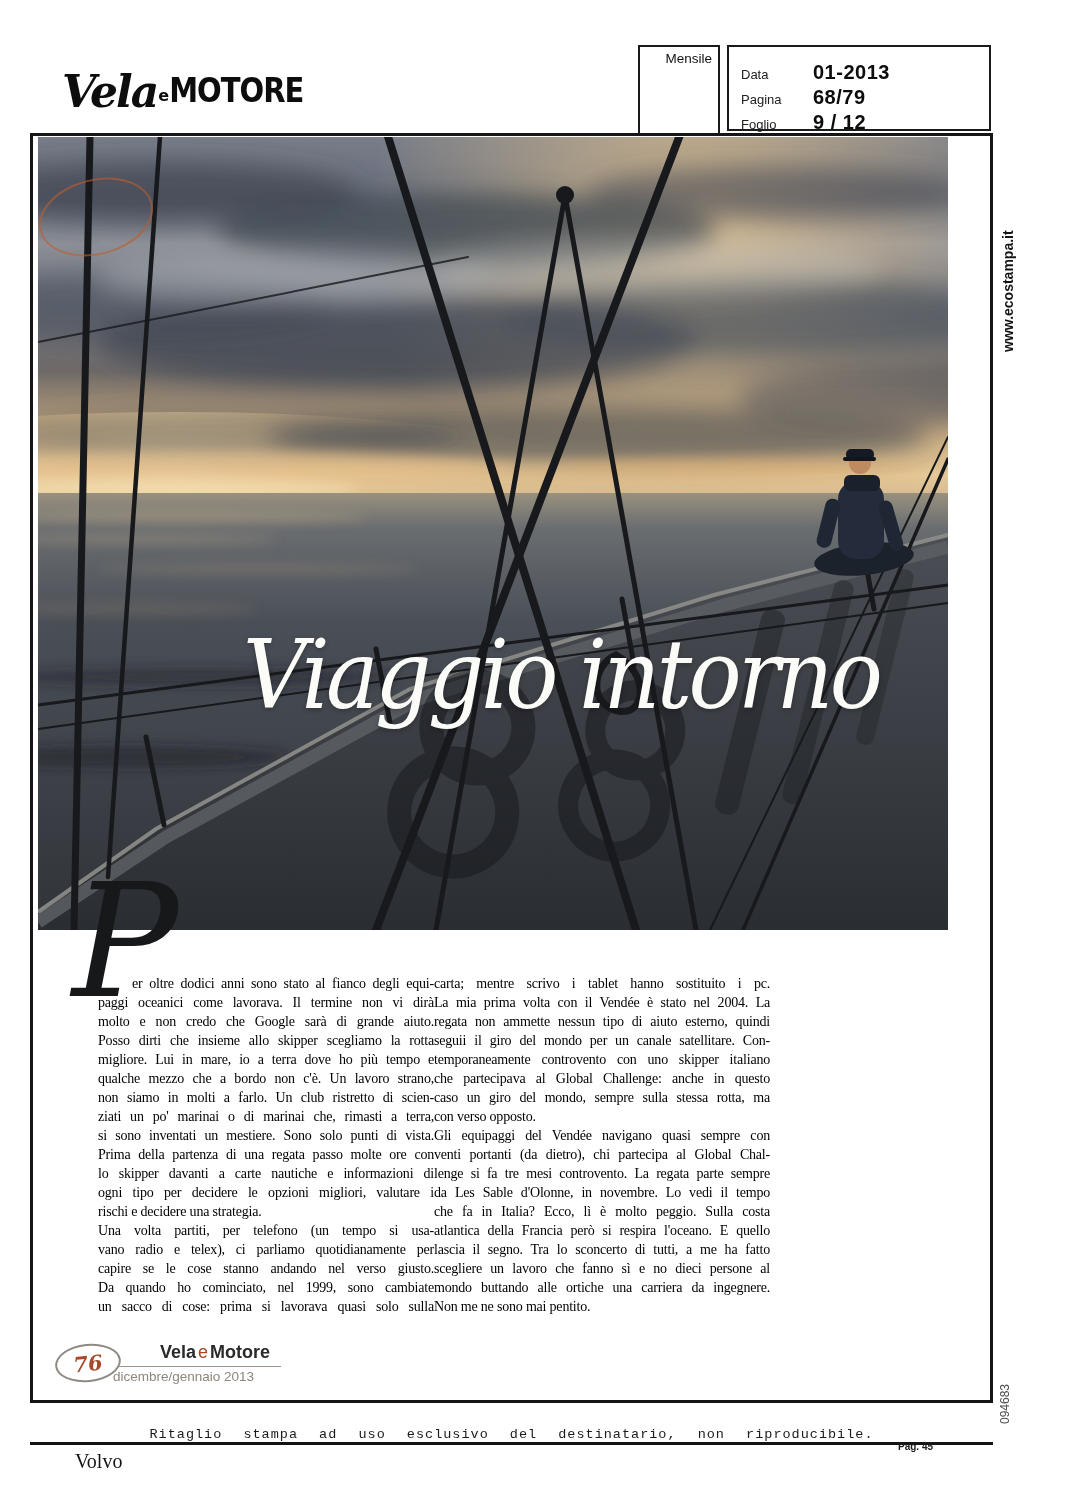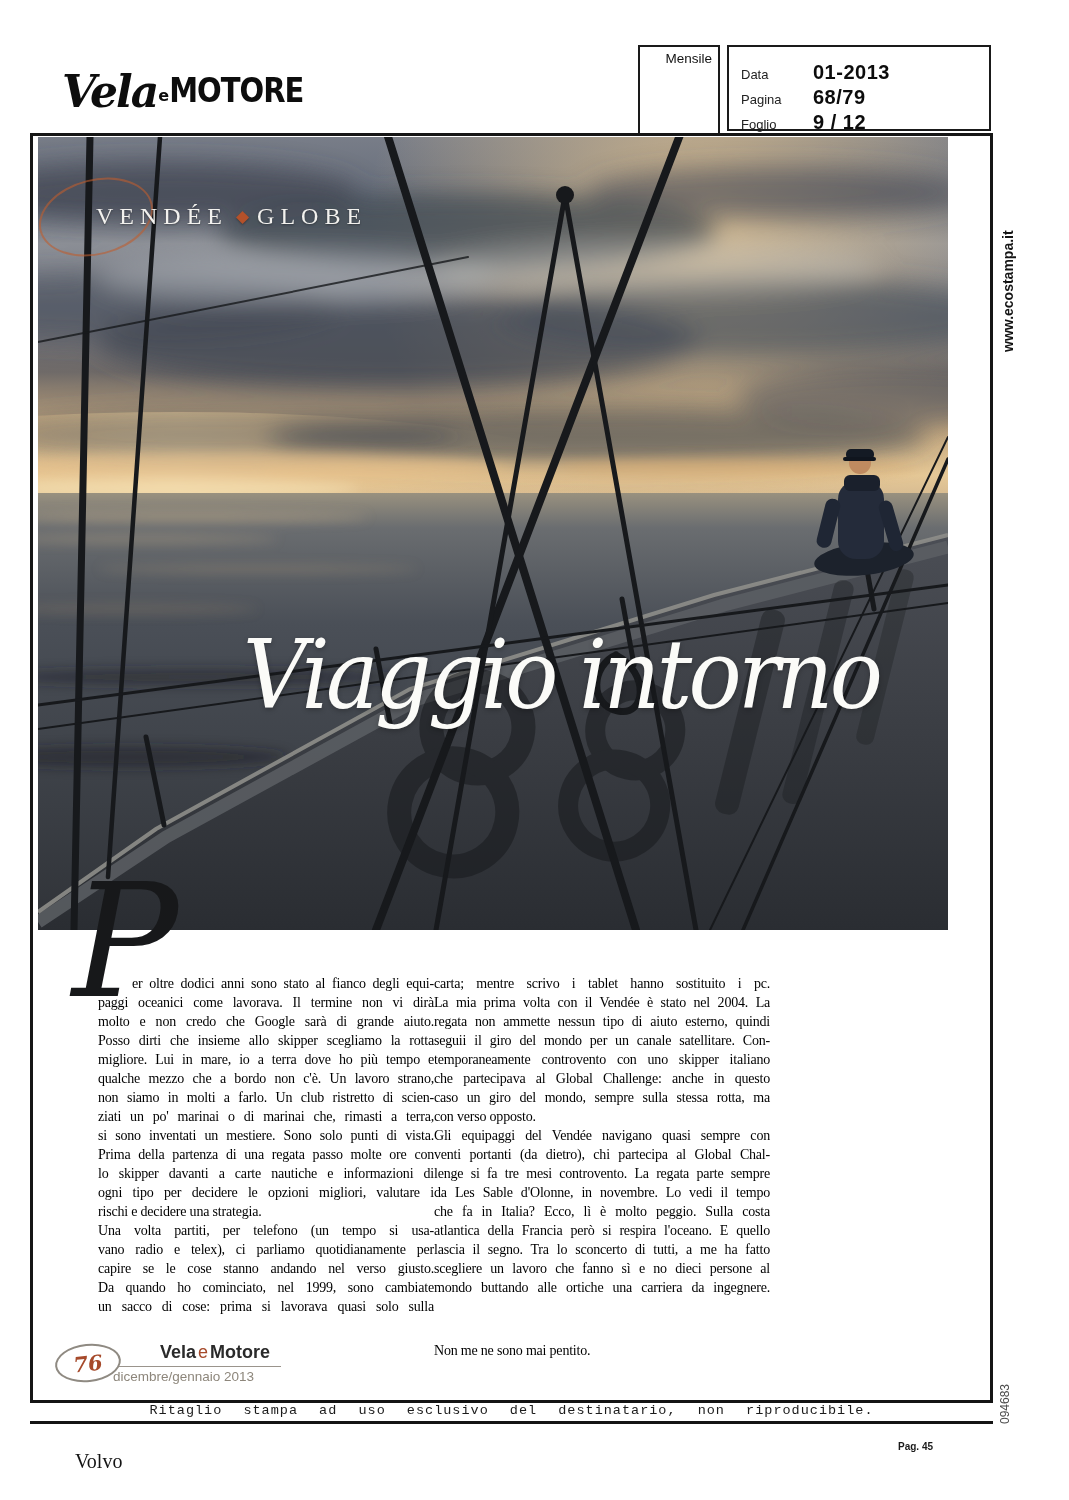--- a/index.html
+++ b/index.html
@@ -58,41 +58,41 @@
   .dropcap { position:absolute; left:72px; top:862px; font-family:"DejaVu Serif", serif;
              font-style:italic; font-size:158px; line-height:1; color:#17181a; }
   .textcol { position:absolute; top:976px; width:336px; }
   .col-left  { left:98px; }
   .col-right { left:434px; }
   .textcol .line { height:19px; font-size:14px; letter-spacing:-0.2px; color:#000000;
                    white-space:nowrap; text-align:justify; text-align-last:justify; }
   .col-left  .line:nth-child(1)  { padding-left:34px; }
   .col-left  .line:nth-child(13) { text-align-last:left; }
   .col-right .line:nth-child(8)  { text-align-last:left; }
-  .col-right .line:nth-child(18) { text-align-last:left;margin-top:44px; }
+  .col-right .line:nth-child(18) { text-align-last:left; }
 
   
   .pagemark { position:absolute; left:55px; top:1340px; width:260px; height:50px;
               font-family:"Liberation Sans", sans-serif; }
   .pagemark .rule { position:absolute; left:18px; top:26px; width:208px; height:0;
               border-top:1.5px solid #9a948c; }
   .pagemark .oval { position:absolute; left:0; top:4px; width:66px; height:38px;
               border:2px solid #8f8a82; border-radius:50%; background:#fff;
               transform:rotate(-6deg); text-align:center; line-height:36px;
               font-family:"DejaVu Serif", serif; font-weight:bold; font-style:italic;
               font-size:21px; color:#a64a2b; }
   .pagemark .mag { position:absolute; left:105px; top:2px; font-size:18px; color:#2a2a2a;
               font-weight:bold; letter-spacing:0; }
   .pagemark .mag .red-e { color:#a64a2b; font-weight:normal; padding:0 2px; }
   .pagemark .issue { position:absolute; left:58px; top:29px; font-size:13.5px; color:#8d867b; }
 
   
-  .notice-band { position:absolute; left:30px; top:1400px; width:963px; height:24px;
+  .notice-band { position:absolute; left:30px; top:1400px; width:963px; height:45px;
               border-top:3px solid #141414; border-bottom:3px solid #141414;
-              display:flex; align-items:flex-start; justify-content:center; }
+              display:flex; align-items:flex-end; justify-content:center; }
   .notice-band .txt { font-family:"Liberation Mono", monospace; font-size:13.5px;
               color:#1b1b1b; letter-spacing:1px; word-spacing:12px; }
 
   .client { position:absolute; left:75px; top:1450px; font-family:Liberation Serif, serif;
             font-size:20px; color:#141414; }
   .page-ref { position:absolute; left:898px; top:1441px; font-family:Liberation Sans, sans-serif;
             font-size:10px; font-weight:bold; color:#1a1a1a; }
 
   
   .wm-site { position:absolute; left:1000px; top:352px; width:215px;
@@ -253,25 +253,20 @@
       <rect x="-30" y="42" width="15" height="50" rx="7" fill="#1f2634" transform="rotate(14 -22 46)"></rect>
       <rect x="22" y="44" width="14" height="52" rx="7" fill="#1f2634" transform="rotate(-16 28 48)"></rect>
       <rect x="-12" y="18" width="36" height="16" rx="6" fill="#1a202c"></rect>
       <circle cx="4" cy="6" r="11" fill="#bf8a60"></circle>
       <rect x="-10" y="-8" width="28" height="11" rx="5" fill="#141a24"></rect>
       <rect x="-13" y="0" width="33" height="4" rx="2" fill="#10151e"></rect>
     </g>
   </svg>
 
   <div class="sketch-ellipse"></div>
-  <div class="vendee-wrap">
-    <span class="cat">VENDÉE</span>
-    <span class="cat diamond">◆</span>
-    <span class="cat">GLOBE</span>
-  </div>
   <div class="photo-title">Viaggio intorno</div>
 </div>
 
 <div class="dropcap">P</div>
 <div class="textcol col-left">
     <div class="line">er oltre dodici anni sono stato al fianco degli equi-</div>
     <div class="line">paggi oceanici come lavorava. Il termine non vi dirà</div>
     <div class="line">molto e non credo che Google sarà di grande aiuto.</div>
     <div class="line">Posso dirti che insieme allo skipper scegliamo la rotta</div>
     <div class="line">migliore. Lui in mare, io a terra dove ho più tempo e</div>

